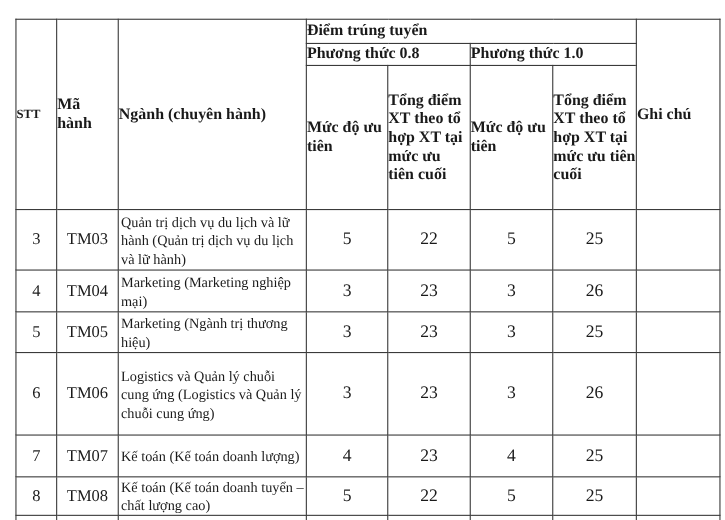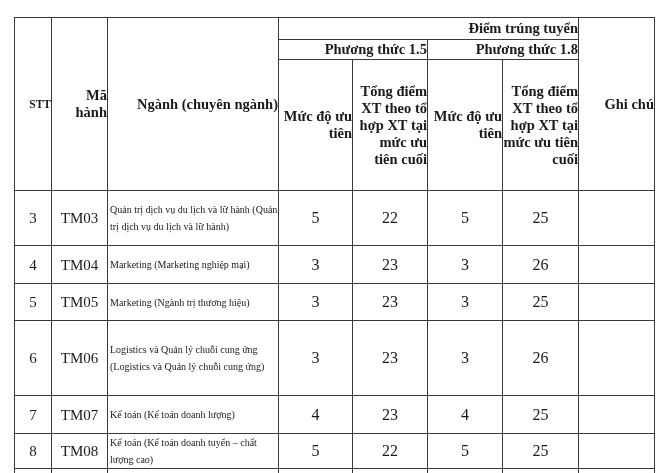--- a/index.html
+++ b/index.html
@@ -1,53 +1,53 @@
 <!DOCTYPE html>
 <html><head>
 <meta charset="utf-8">
 <style>
   html, body { margin:0; padding:0; background:#ffffff; }
   body { width:659px; height:473px; overflow:hidden; position:relative;
          font-family:"Liberation Serif","DejaVu Serif",serif; color:#1a1a1a; }
   table { position:absolute; left:14px; top:17px; border-collapse:collapse;
           table-layout:fixed; width:640px; }
   td, th { border:1px solid #3a3a3a; padding:0; vertical-align:middle; }
-  th { font-weight:bold; text-align:right; font-size:14.5px; line-height:17px; }
+  th { font-weight:bold; text-align:left; font-size:14.5px; line-height:17px; }
   th.small { font-size:11.5px; }
   td { font-size:15px; line-height:18px; }
   td.c { text-align:center; }
   td.num { text-align:center; font-size:16px; }
-  td.name { text-align:left; padding-left:2px; font-size:10px; line-height:17px; }
+  td.name { text-align:left; padding-left:2px; font-size:13px; line-height:17px; }
   .cut td { height:8px; overflow:hidden; }
 </style>
 </head>
 <body>
 
 <table>
   <colgroup>
     <col style="width:37px">
       <col style="width:56px">
       <col style="width:171px">
     <col style="width:74px">
       <col style="width:75px">
       <col style="width:75px">
     <col style="width:76px">
       <col style="width:76px">
   </colgroup>
   <tbody>
       <tr style="height:22px">
     <th rowspan="3" class="small">STT</th>
     <th rowspan="3">Mã hành</th>
-    <th rowspan="3">Ngành (chuyên ngành)</th>
+    <th rowspan="3">Ngành (chuyên hành)</th>
     <th colspan="4">Điểm trúng tuyển</th>
     <th rowspan="3">Ghi chú</th>
   </tr>
   <tr style="height:20px">
-    <th colspan="2">Phương thức 1.5</th>
-    <th colspan="2">Phương thức 1.8</th>
+    <th colspan="2">Phương thức 0.8</th>
+    <th colspan="2">Phương thức 1.0</th>
   </tr>
   <tr style="height:131px">
     <th>Mức độ ưu tiên</th>
     <th>Tổng điểm XT theo tổ hợp XT tại mức ưu tiên cuối</th>
     <th>Mức độ ưu tiên</th>
     <th>Tổng điểm XT theo tổ hợp XT tại mức ưu tiên cuối</th>
   </tr>
 
   <tr style="height:55px">
     <td class="c">3</td>

